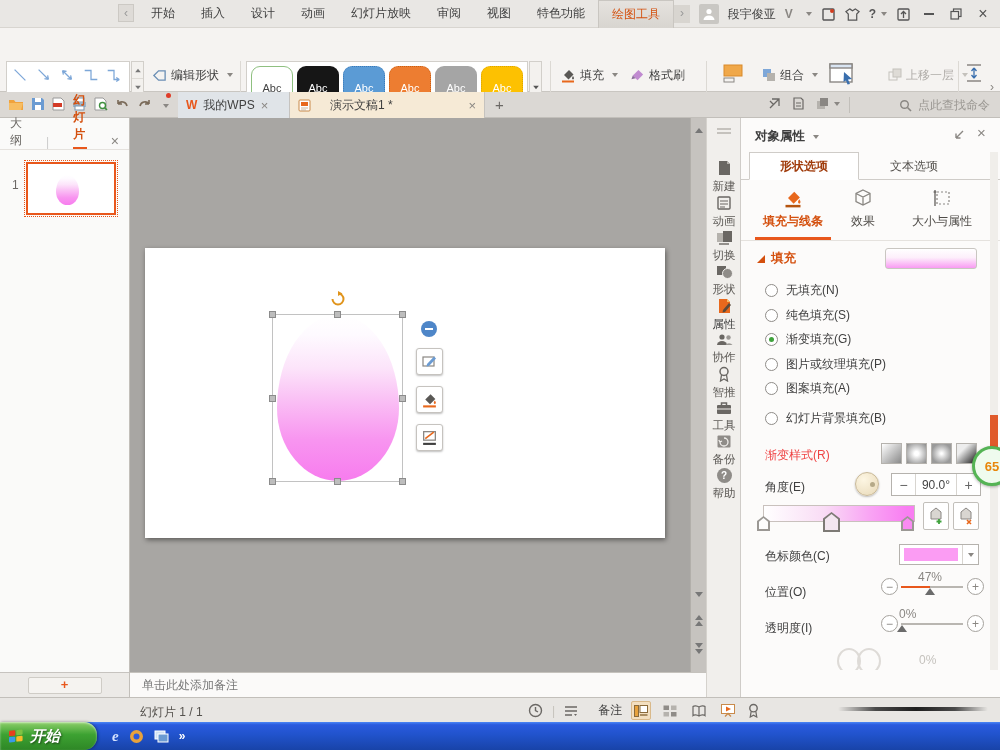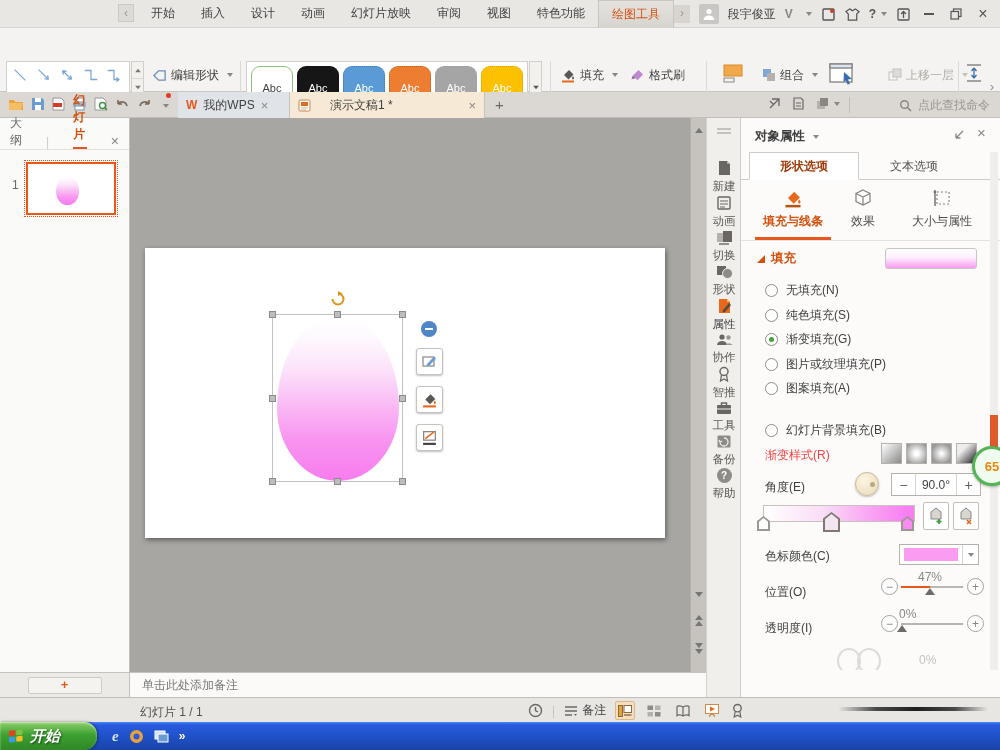--- a/index.html
+++ b/index.html
@@ -653,21 +653,21 @@
           <span>渐变填充(G)</span>
         </div>
       <div class="popt" style="top:238px">
           <span class="radio"></span>
           <span>图片或纹理填充(P)</span>
         </div>
       <div class="popt" style="top:262px">
           <span class="radio"></span>
           <span>图案填充(A)</span>
         </div>
-      <div class="popt" style="top:304px">
+      <div class="popt" style="top:292px">
           <span class="radio"></span>
           <span>幻灯片背景填充(B)</span>
         </div>
 
       <span class="abs" style="left:24px;top:329px;color:#ef4444">渐变样式(R)</span>
       <div class="row abs" style="left:140px;top:325px;gap:4px">
         <span class="gsty" style="background:linear-gradient(135deg,#ffffff,#8a8a8a)"></span>
         <span class="gsty" style="background:radial-gradient(circle,#ffffff 15%,#8a8a8a)"></span>
         <span class="gsty" style="background:radial-gradient(circle,#ffffff 5%,#9a9a9a 75%)"></span>
         <span class="gsty" style="background:linear-gradient(315deg,#4a4a4a 15%,#ededed 70%)"></span>
@@ -748,21 +748,21 @@
   </div>
 
   <div class="statusbar abs">
     <span class="abs" style="left:140px;top:6px;color:#55524e">幻灯片 1 / 1</span>
     <div class="row abs" style="left:528px;top:3px;gap:9px">
       <svg width="15" height="15" viewBox="0 0 15 15">
           <circle cx="7.5" cy="7.5" r="6" fill="none" stroke="#6b6865" stroke-width="1.4"></circle>
           <path d="M7.5 4 V7.5 L10 9" fill="none" stroke="#6b6865" stroke-width="1.4"></path>
         </svg>
       <span style="color:#c5c2bd">|</span>
-      <span class="row" style="gap:4px">
+      <span class="row" style="gap:20px">
         <svg width="14" height="12" viewBox="0 0 14 12">
             <path d="M1 2 h12 M1 6 h12 M1 10 h7" stroke="#6b6865" stroke-width="1.5"></path>
             <path d="M10 9 l3 0 -1.5 2z" fill="#6b6865"></path>
           </svg>
         <span style="color:#3f3f3f">备注</span>
       </span>
       <span class="viewbtn on">
         <svg width="14" height="12" viewBox="0 0 14 12">
             <rect x="0.5" y="0.5" width="4" height="11" fill="#e8a23c" stroke="#8a6a3a"></rect>
             <rect x="6" y="0.5" width="7.5" height="7" fill="#fff" stroke="#8a6a3a"></rect>

